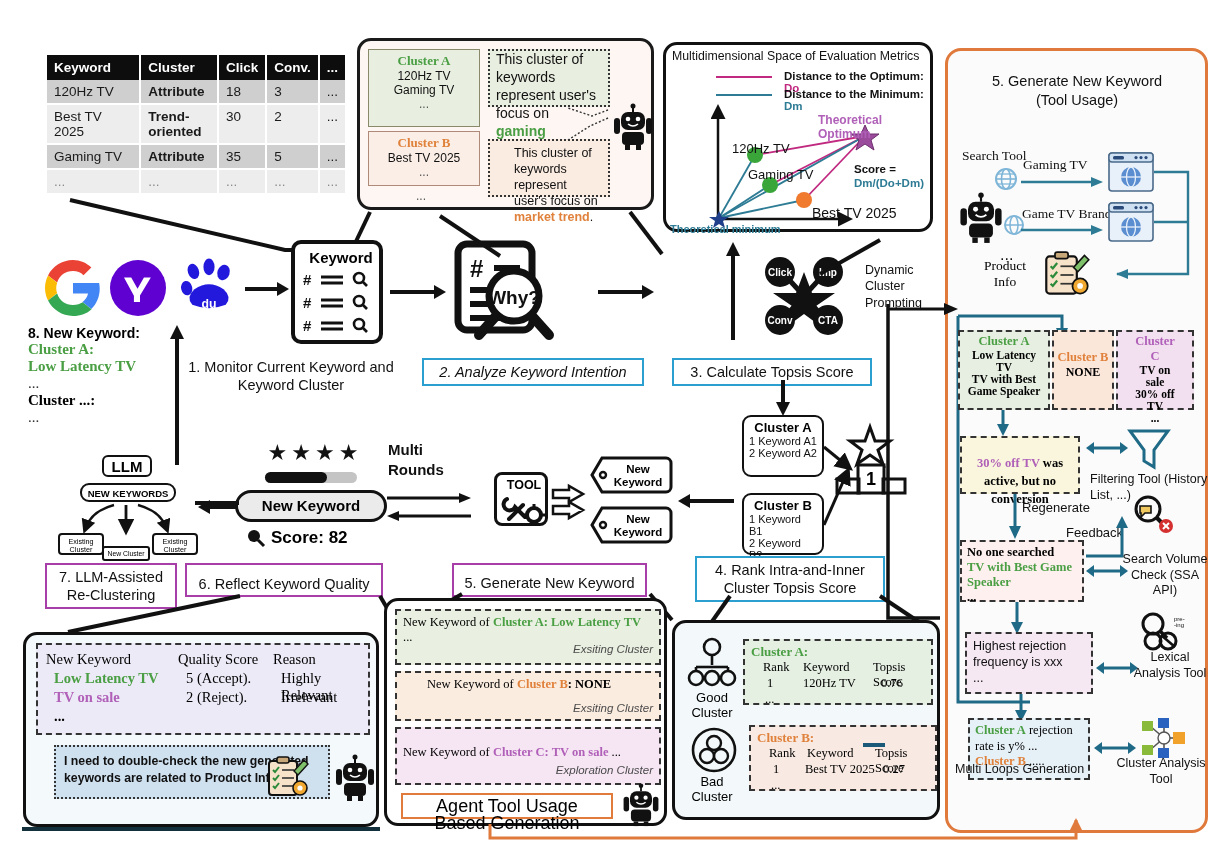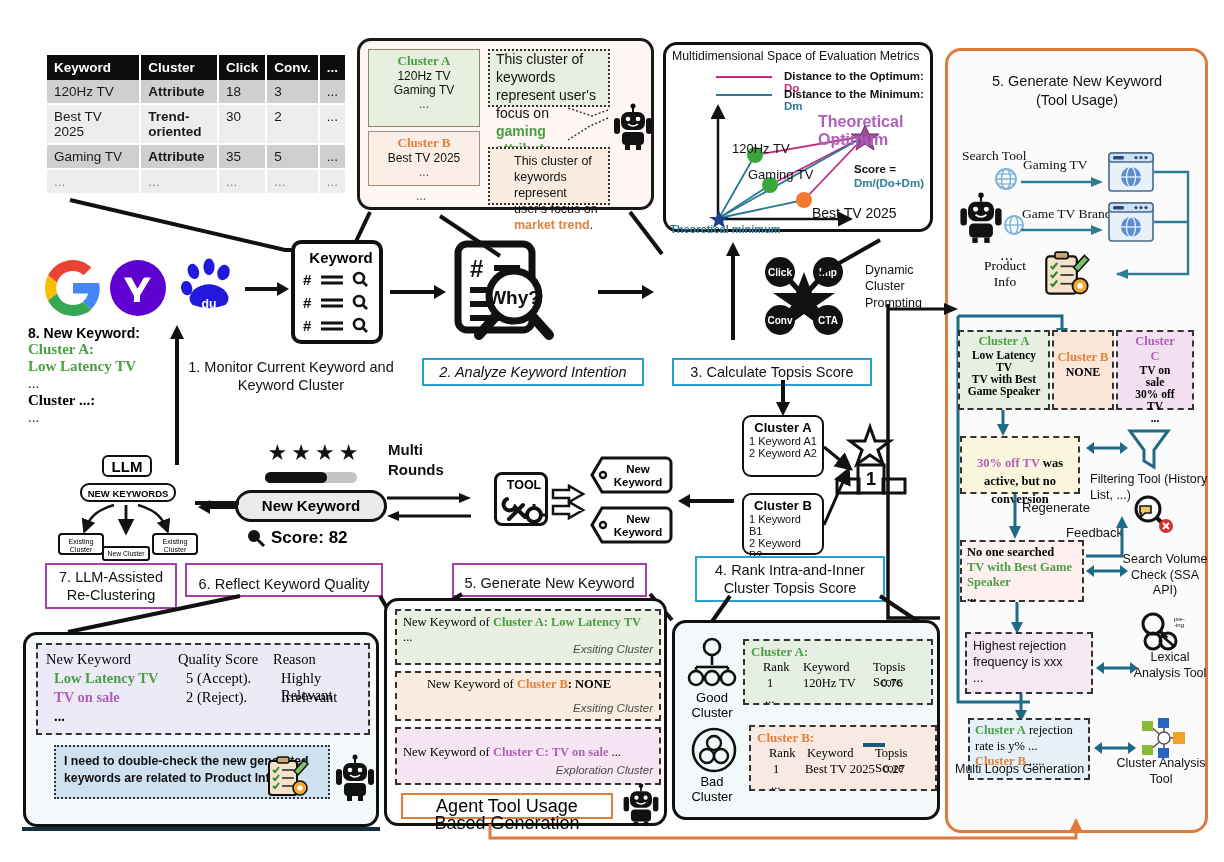--- a/index.html
+++ b/index.html
@@ -119,21 +119,21 @@
       <div class="serif c-orange" style="font-size:13px;">Cluster B</div>
       <div class="smalltxt">Best TV 2025</div>
       <div class="smalltxt" style="color:#555;">...</div>
     </div>
     <div class="abs smalltxt" style="left:56px; top:148px; color:#555;">...</div>
 
     <div class="abs dotbox speech" style="left:128px; top:8px; width:122px; height:58px;">
       <span>This cluster of keywords represent user's focus on </span><span class="c-green">gaming attribute</span><span>.</span>
     </div>
 
-    <div class="abs dotbox speech2" style="left:128px; top:106px; width:122px; height:58px;padding-left:24px;">
+    <div class="abs dotbox speech2" style="left:128px; top:98px; width:122px; height:58px;padding-left:24px;">
       <span>This cluster of keywords represent user's focus on </span><span class="c-orange">market trend</span><span>.</span>
     </div>
 
     <svg class="abs" style="left:254px; top:62px;" width="38" height="48" viewBox="0 0 38 48">
       <line x1="19" y1="2" x2="19" y2="9" stroke="#111" stroke-width="2"></line>
       <circle cx="19" cy="3" r="2.5" fill="#111"></circle>
       <rect x="7" y="9" width="24" height="18" rx="7" fill="#111"></rect>
       <circle cx="14" cy="16" r="2.3" fill="#fff"></circle>
         <circle cx="24" cy="16" r="2.3" fill="#fff"></circle>
       <path d="M14 21 q5 4 10 0" stroke="#fff" stroke-width="1.6" fill="none"></path>
@@ -191,21 +191,21 @@
 
       <circle cx="89" cy="52" r="8" fill="#3aa63a"></circle>
       <circle cx="104" cy="82" r="8" fill="#3aa63a"></circle>
       <circle cx="138" cy="97" r="8" fill="#f07a2e"></circle>
       <path d="M199,22 L203,31 L213,31 L205,37 L208,47 L199,41 L190,47 L193,37 L185,31 L195,31 z" fill="#9b4b9b" stroke="#6d2f6d" stroke-width="1"></path>
       <path d="M53,108 L56,114 L63,114 L57,118 L59,125 L53,121 L47,125 L49,118 L43,114 L50,114 z" fill="#1f3f8a"></path>
     </svg>
     <div class="abs" style="left:66px; top:96px; font-size:13px; color:#111;">120Hz TV</div>
     <div class="abs" style="left:82px; top:122px; font-size:13px; color:#111;">Gaming TV</div>
     <div class="abs" style="left:146px; top:160px; font-size:14px; color:#111;">Best TV 2025</div>
-    <div class="abs c-purple" style="left:152px; top:68px; font-size:16px;">Theoretical Optimum</div>
+    <div class="abs c-purple" style="left:152px; top:68px; font-size:12px;">Theoretical Optimum</div>
     <div class="abs c-teal" style="left:4px; top:178px; font-size:11px;">Theoretical minimum</div>
     <div class="abs" style="left:188px; top:118px; font-size:11.5px; font-weight:bold; color:#111;">Score =</div>
     <div class="abs c-teal" style="left:188px; top:132px; font-size:11.5px;">Dm/(Do+Dm)</div>
   </div>
 
   <svg class="abs" style="left:45px; top:260px;" width="56" height="56" viewBox="0 0 48 48">
     <path fill="#EA4335" d="M24 9.5c3.5 0 6.6 1.2 9 3.6l6.7-6.7C35.6 2.5 30.2 0 24 0 14.6 0 6.5 5.4 2.6 13.2l7.8 6.1C12.3 13.3 17.6 9.5 24 9.5z"></path>
     <path fill="#4285F4" d="M46.9 24.5c0-1.6-.2-3.2-.5-4.7H24v9h12.9c-.6 3-2.3 5.6-4.8 7.3l7.6 5.9c4.4-4.1 7.2-10.2 7.2-17.5z"></path>
     <path fill="#FBBC05" d="M10.4 28.6c-.5-1.5-.8-3-.8-4.6s.3-3.1.8-4.6l-7.8-6.1C1 16.4 0 20.1 0 24s1 7.6 2.6 10.7l7.8-6.1z"></path>
     <path fill="#34A853" d="M24 48c6.5 0 11.9-2.1 15.9-5.8l-7.6-5.9c-2.1 1.4-4.8 2.3-8.3 2.3-6.4 0-11.7-3.8-13.6-9.9l-7.8 6.1C6.5 42.6 14.6 48 24 48z"></path>

